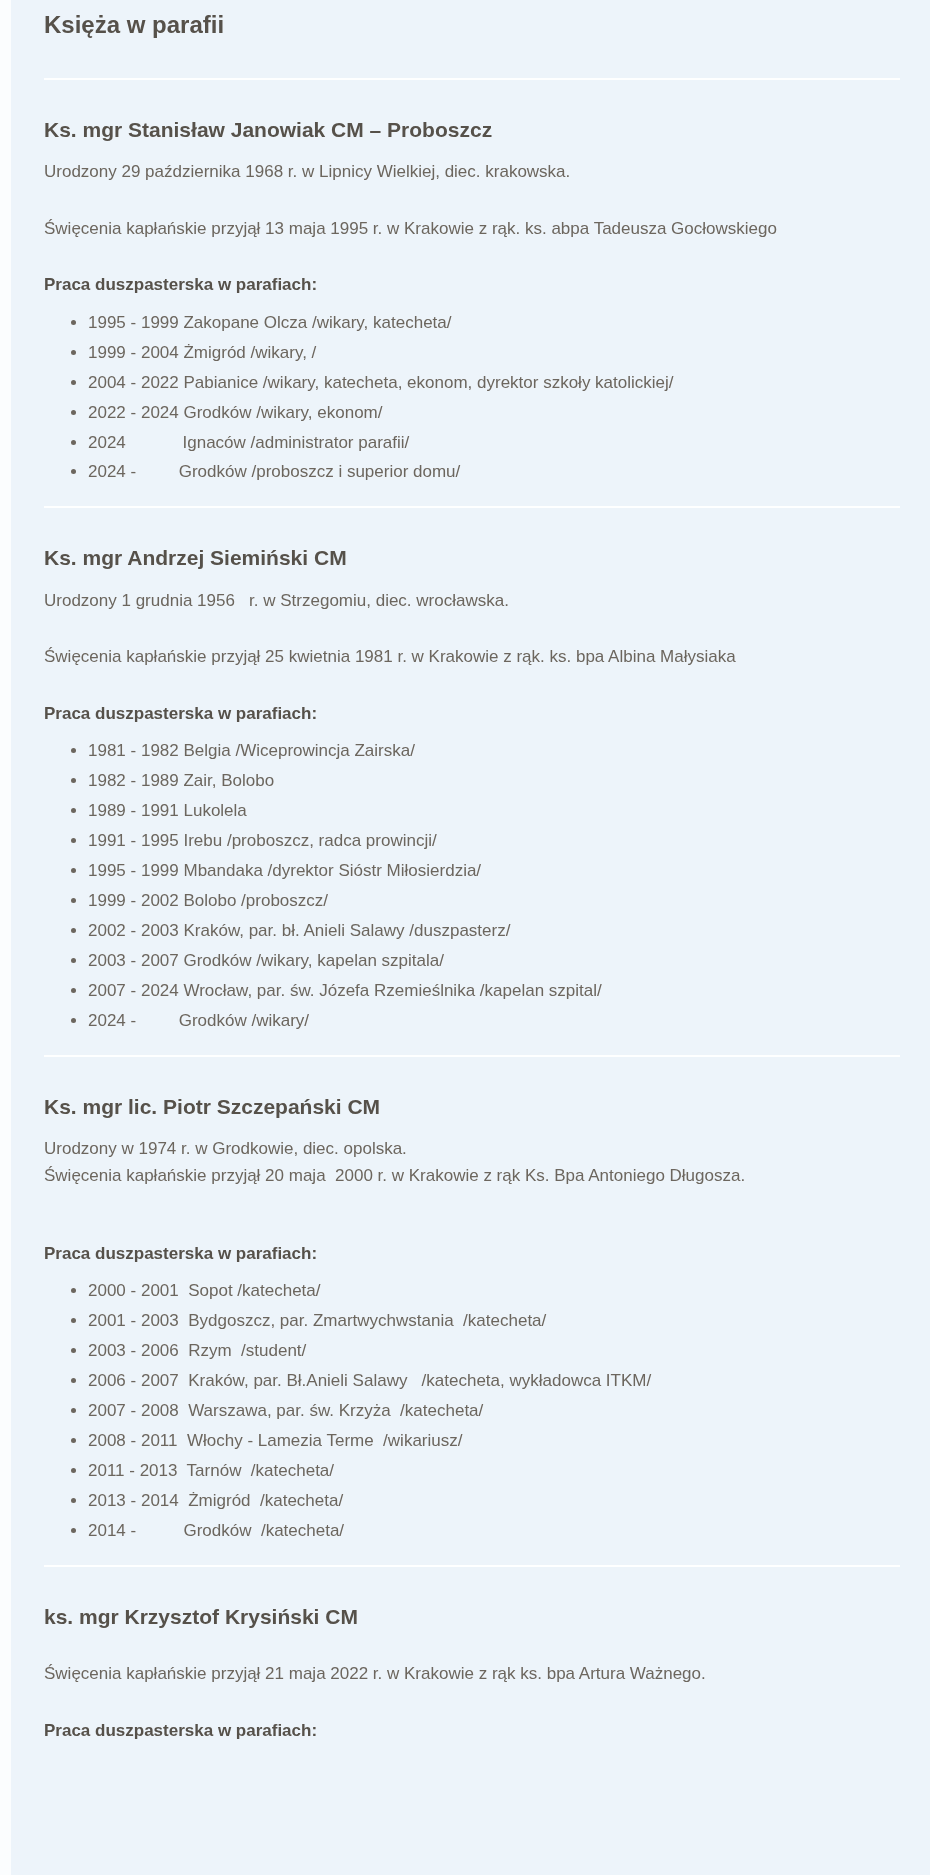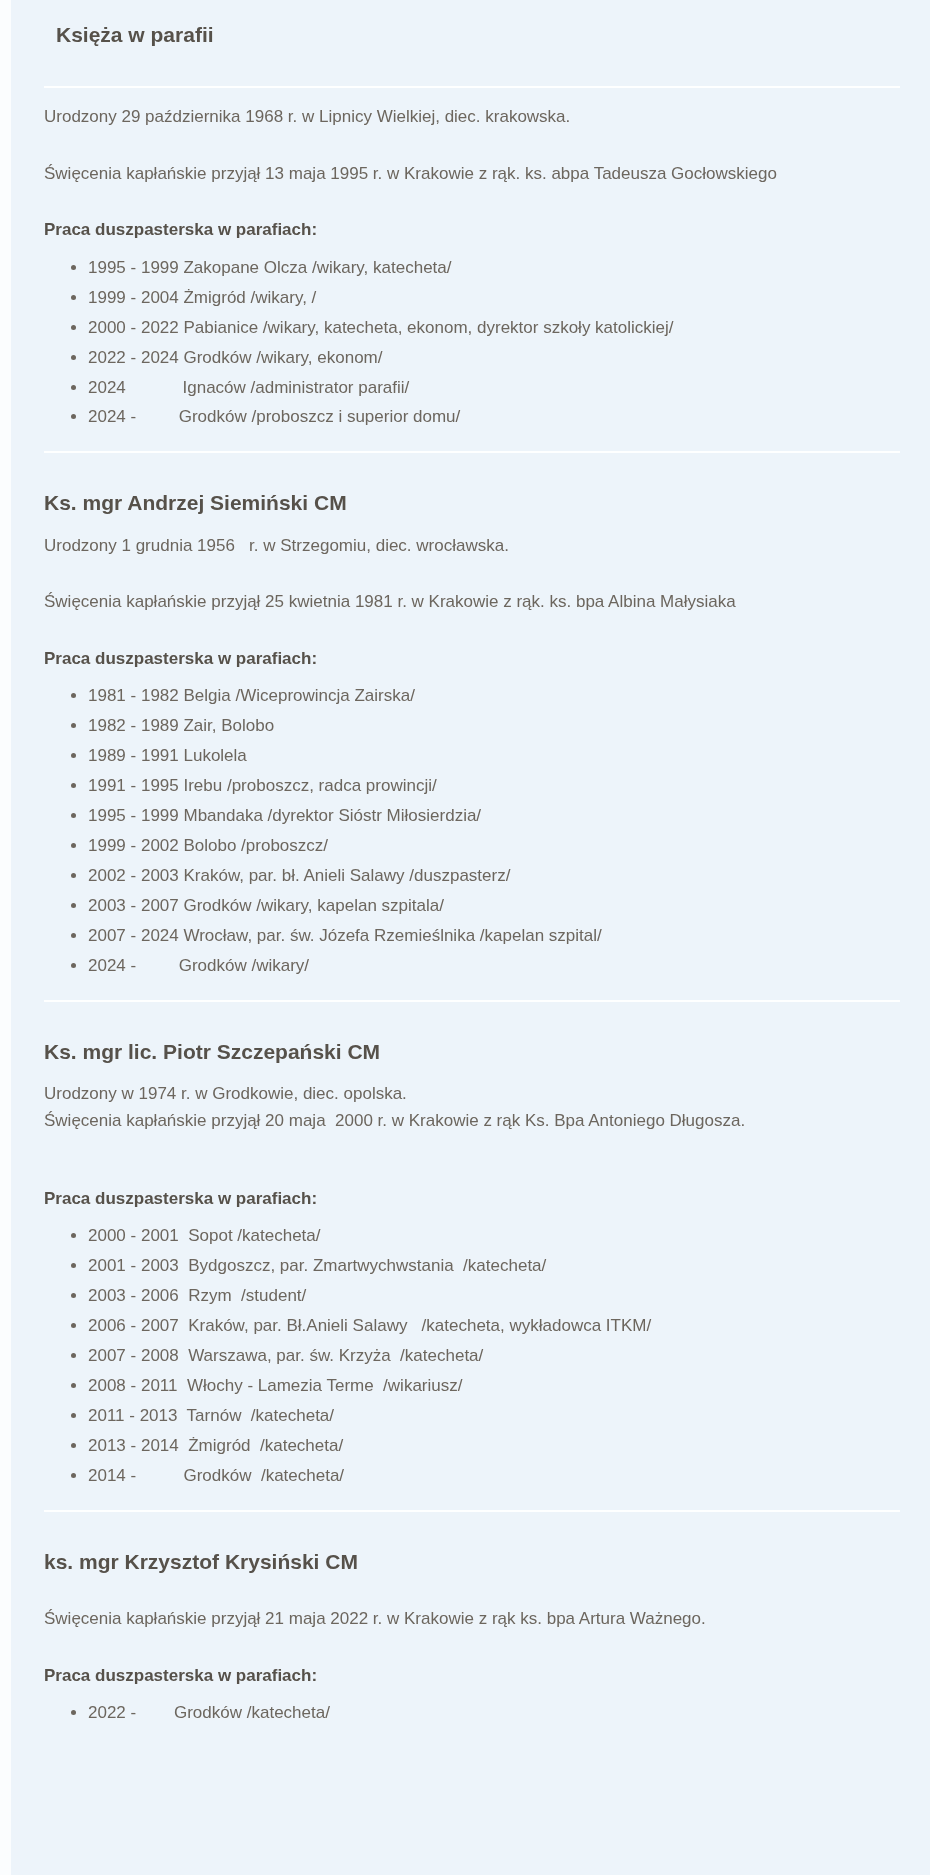--- a/index.html
+++ b/index.html
@@ -19,23 +19,23 @@
   .left-edge {
     position: absolute;
     left: 0; top: 0;
     width: 11px; height: 100%;
     background: #fbfdfe;
   }
   .page {
     padding: 10px 30px 50px 44px;
   }
   h1.page-title {
-    font-size: 21px;
+    font-size: 24px;
     line-height: 1.25;
-    margin: 12px;
+    margin: 0;
     color: #56514a;
     font-weight: bold;
   }
   h2.main-heading {
     font-size: 28px;
     line-height: 1.3;
     margin: 28px 0 0;
     color: #56514a;
     font-weight: bold;
     letter-spacing: -0.2px;
@@ -83,27 +83,28 @@
 
 <div class="viewport">
   <div class="left-edge"></div>
   <div class="page">
 
     <h1 class="page-title">Księża w parafii</h1>
 
     <hr class="rule">
 
     <section>
+      <h3 class="priest-name">Ks. mgr Stanisław Janowiak CM – Proboszcz</h3>
       <p class="first">Urodzony 29 października 1968 r. w Lipnicy Wielkiej, diec. krakowska.</p>
       <p>Święcenia kapłańskie przyjął 13 maja 1995 r. w Krakowie z rąk. ks. abpa Tadeusza Gocłowskiego</p>
       <p class="work-heading">Praca duszpasterska w parafiach:</p>
       <ul class="assignments">
         <li>1995 - 1999 Zakopane Olcza /wikary, katecheta/</li>
         <li>1999 - 2004 Żmigród /wikary, /</li>
-        <li>2000 - 2022 Pabianice /wikary, katecheta, ekonom, dyrektor szkoły katolickiej/</li>
+        <li>2004 - 2022 Pabianice /wikary, katecheta, ekonom, dyrektor szkoły katolickiej/</li>
         <li>2022 - 2024 Grodków /wikary, ekonom/</li>
         <li>2024            Ignaców /administrator parafii/</li>
         <li>2024 -         Grodków /proboszcz i superior domu/</li>
       </ul>
     </section>
 
     <hr class="rule section-gap">
 
     <section>
       <h3 class="priest-name">Ks. mgr Andrzej Siemiński CM</h3>
@@ -143,19 +144,16 @@
         <li>2014 -          Grodków  /katecheta/</li>
       </ul>
     </section>
 
     <hr class="rule section-gap">
 
     <section>
       <h3 class="priest-name">ks. mgr Krzysztof Krysiński CM</h3>
       <p>Święcenia kapłańskie przyjął 21 maja 2022 r. w Krakowie z rąk ks. bpa Artura Ważnego.</p>
       <p class="work-heading">Praca duszpasterska w parafiach:</p>
-      <ul class="assignments">
-        <li>2022 -        Grodków /katecheta/</li>
-      </ul>
     </section>
 
   </div>
 </div>
 
 </body></html>

